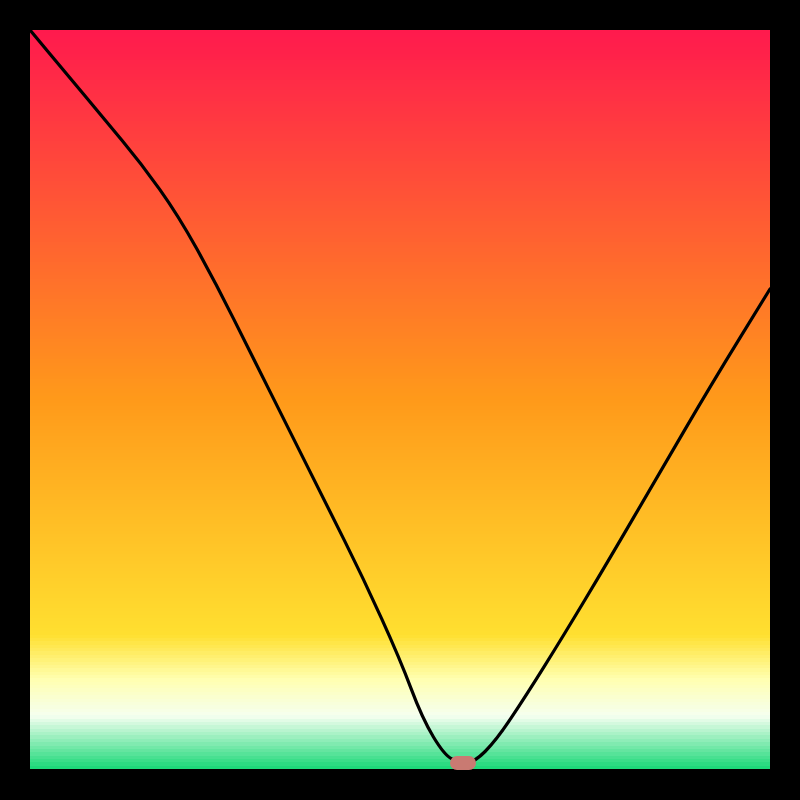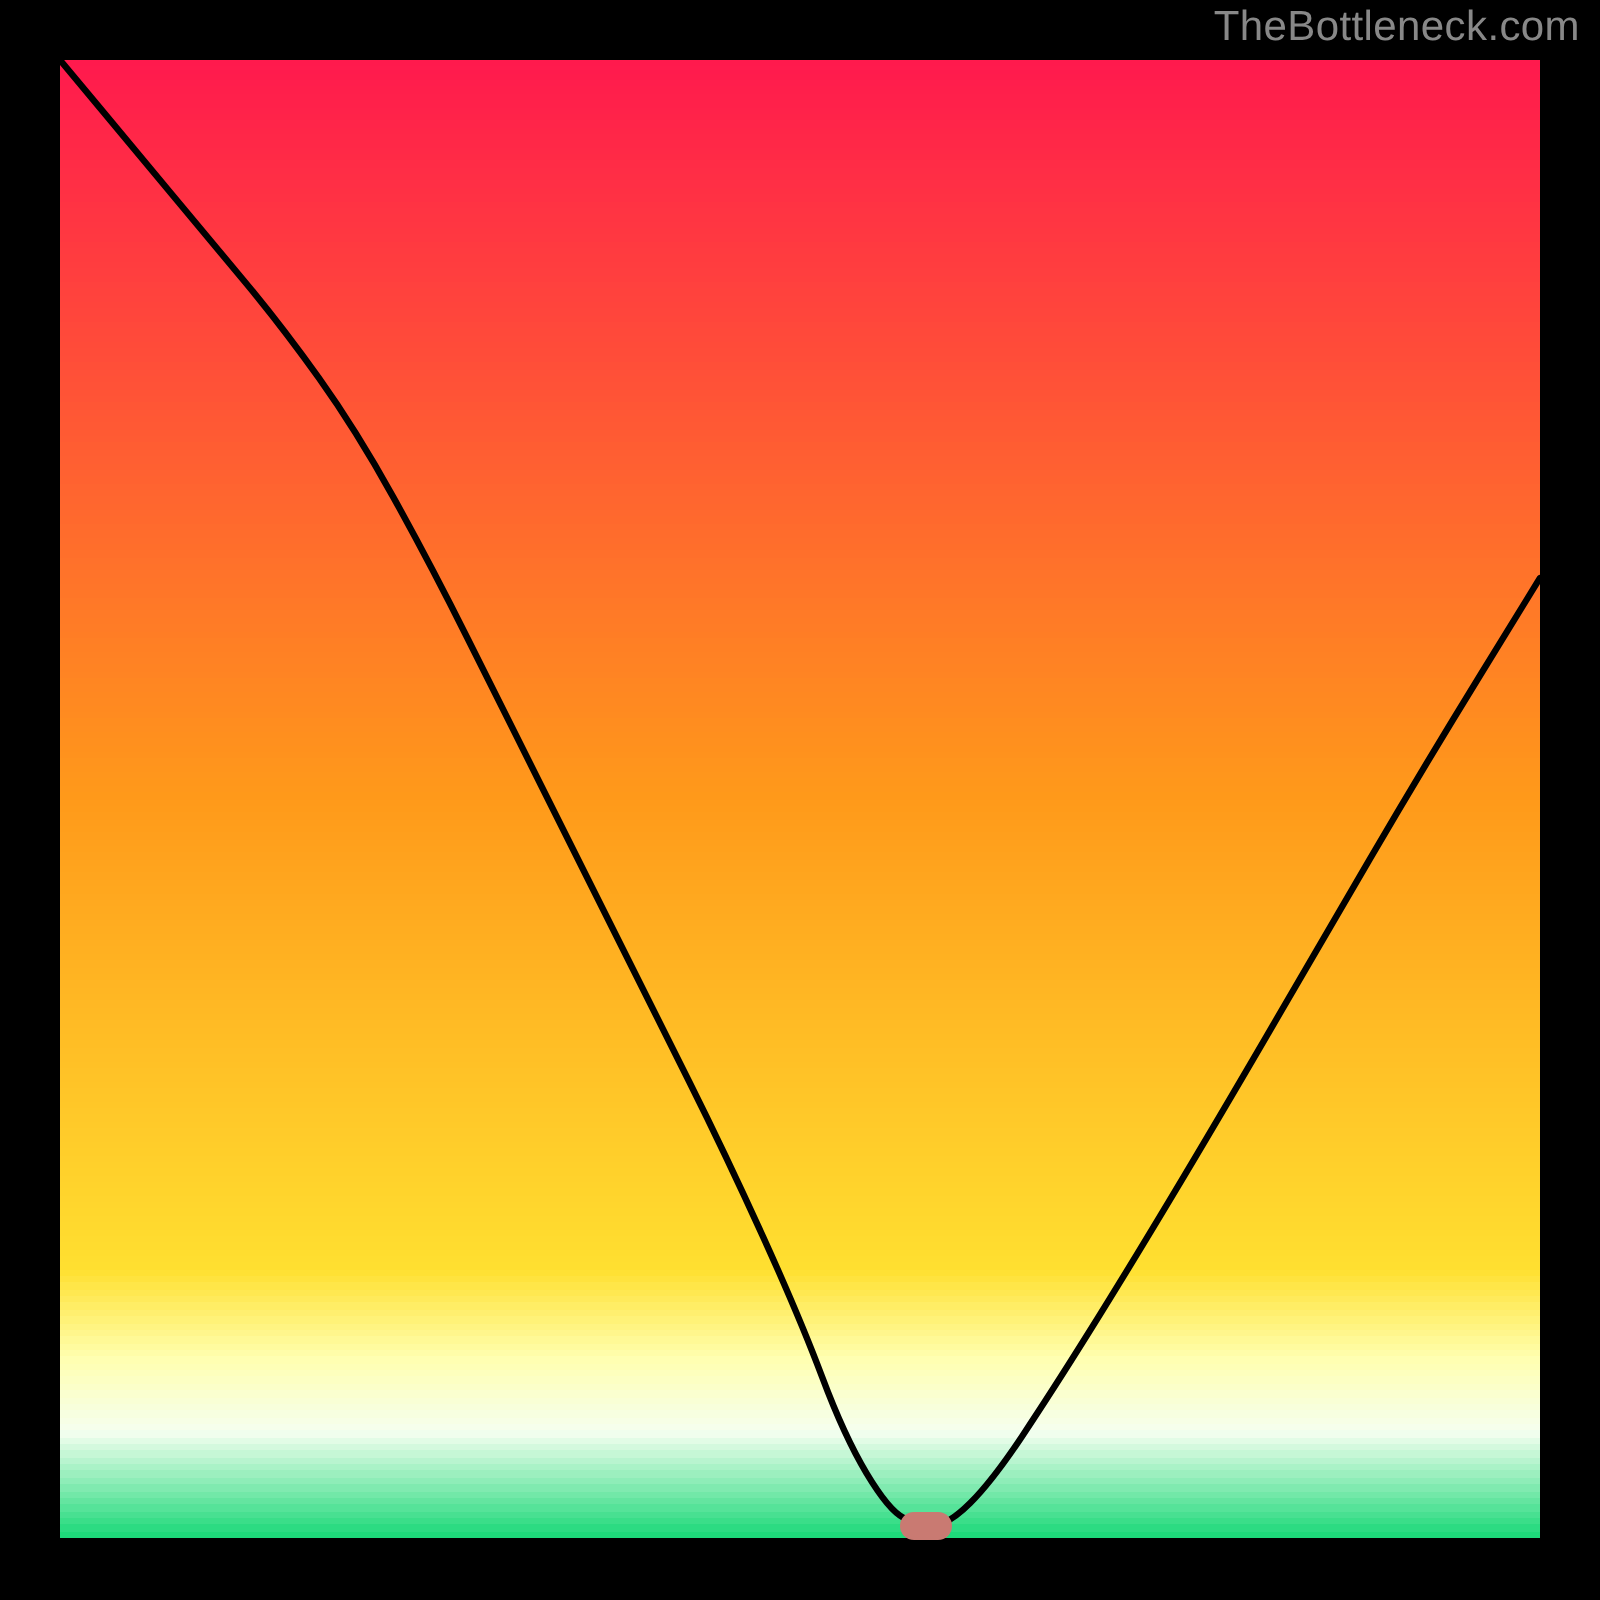--- a/index.html
+++ b/index.html
@@ -59,21 +59,20 @@
     border-radius: 7px;
     background: #c97a72;
     transform: translate(-50%, -50%);
   }
 </style>
 </head>
 <body>
 
 <div class="frame">
 
-  <div class="watermark">TheBottleneck.com</div>
 
   <div class="plot-area">
 
     <div class="gradient-stack" id="gradient-stack">
         <div style="flex: 1 1 0px; background: rgb(255, 26, 77);"></div>
         <div style="flex: 1 1 0px; background: rgb(255, 27, 77);"></div>
         <div style="flex: 1 1 0px; background: rgb(255, 28, 76);"></div>
         <div style="flex: 1 1 0px; background: rgb(255, 30, 76);"></div>
         <div style="flex: 1 1 0px; background: rgb(255, 31, 75);"></div>
         <div style="flex: 1 1 0px; background: rgb(255, 32, 75);"></div>

